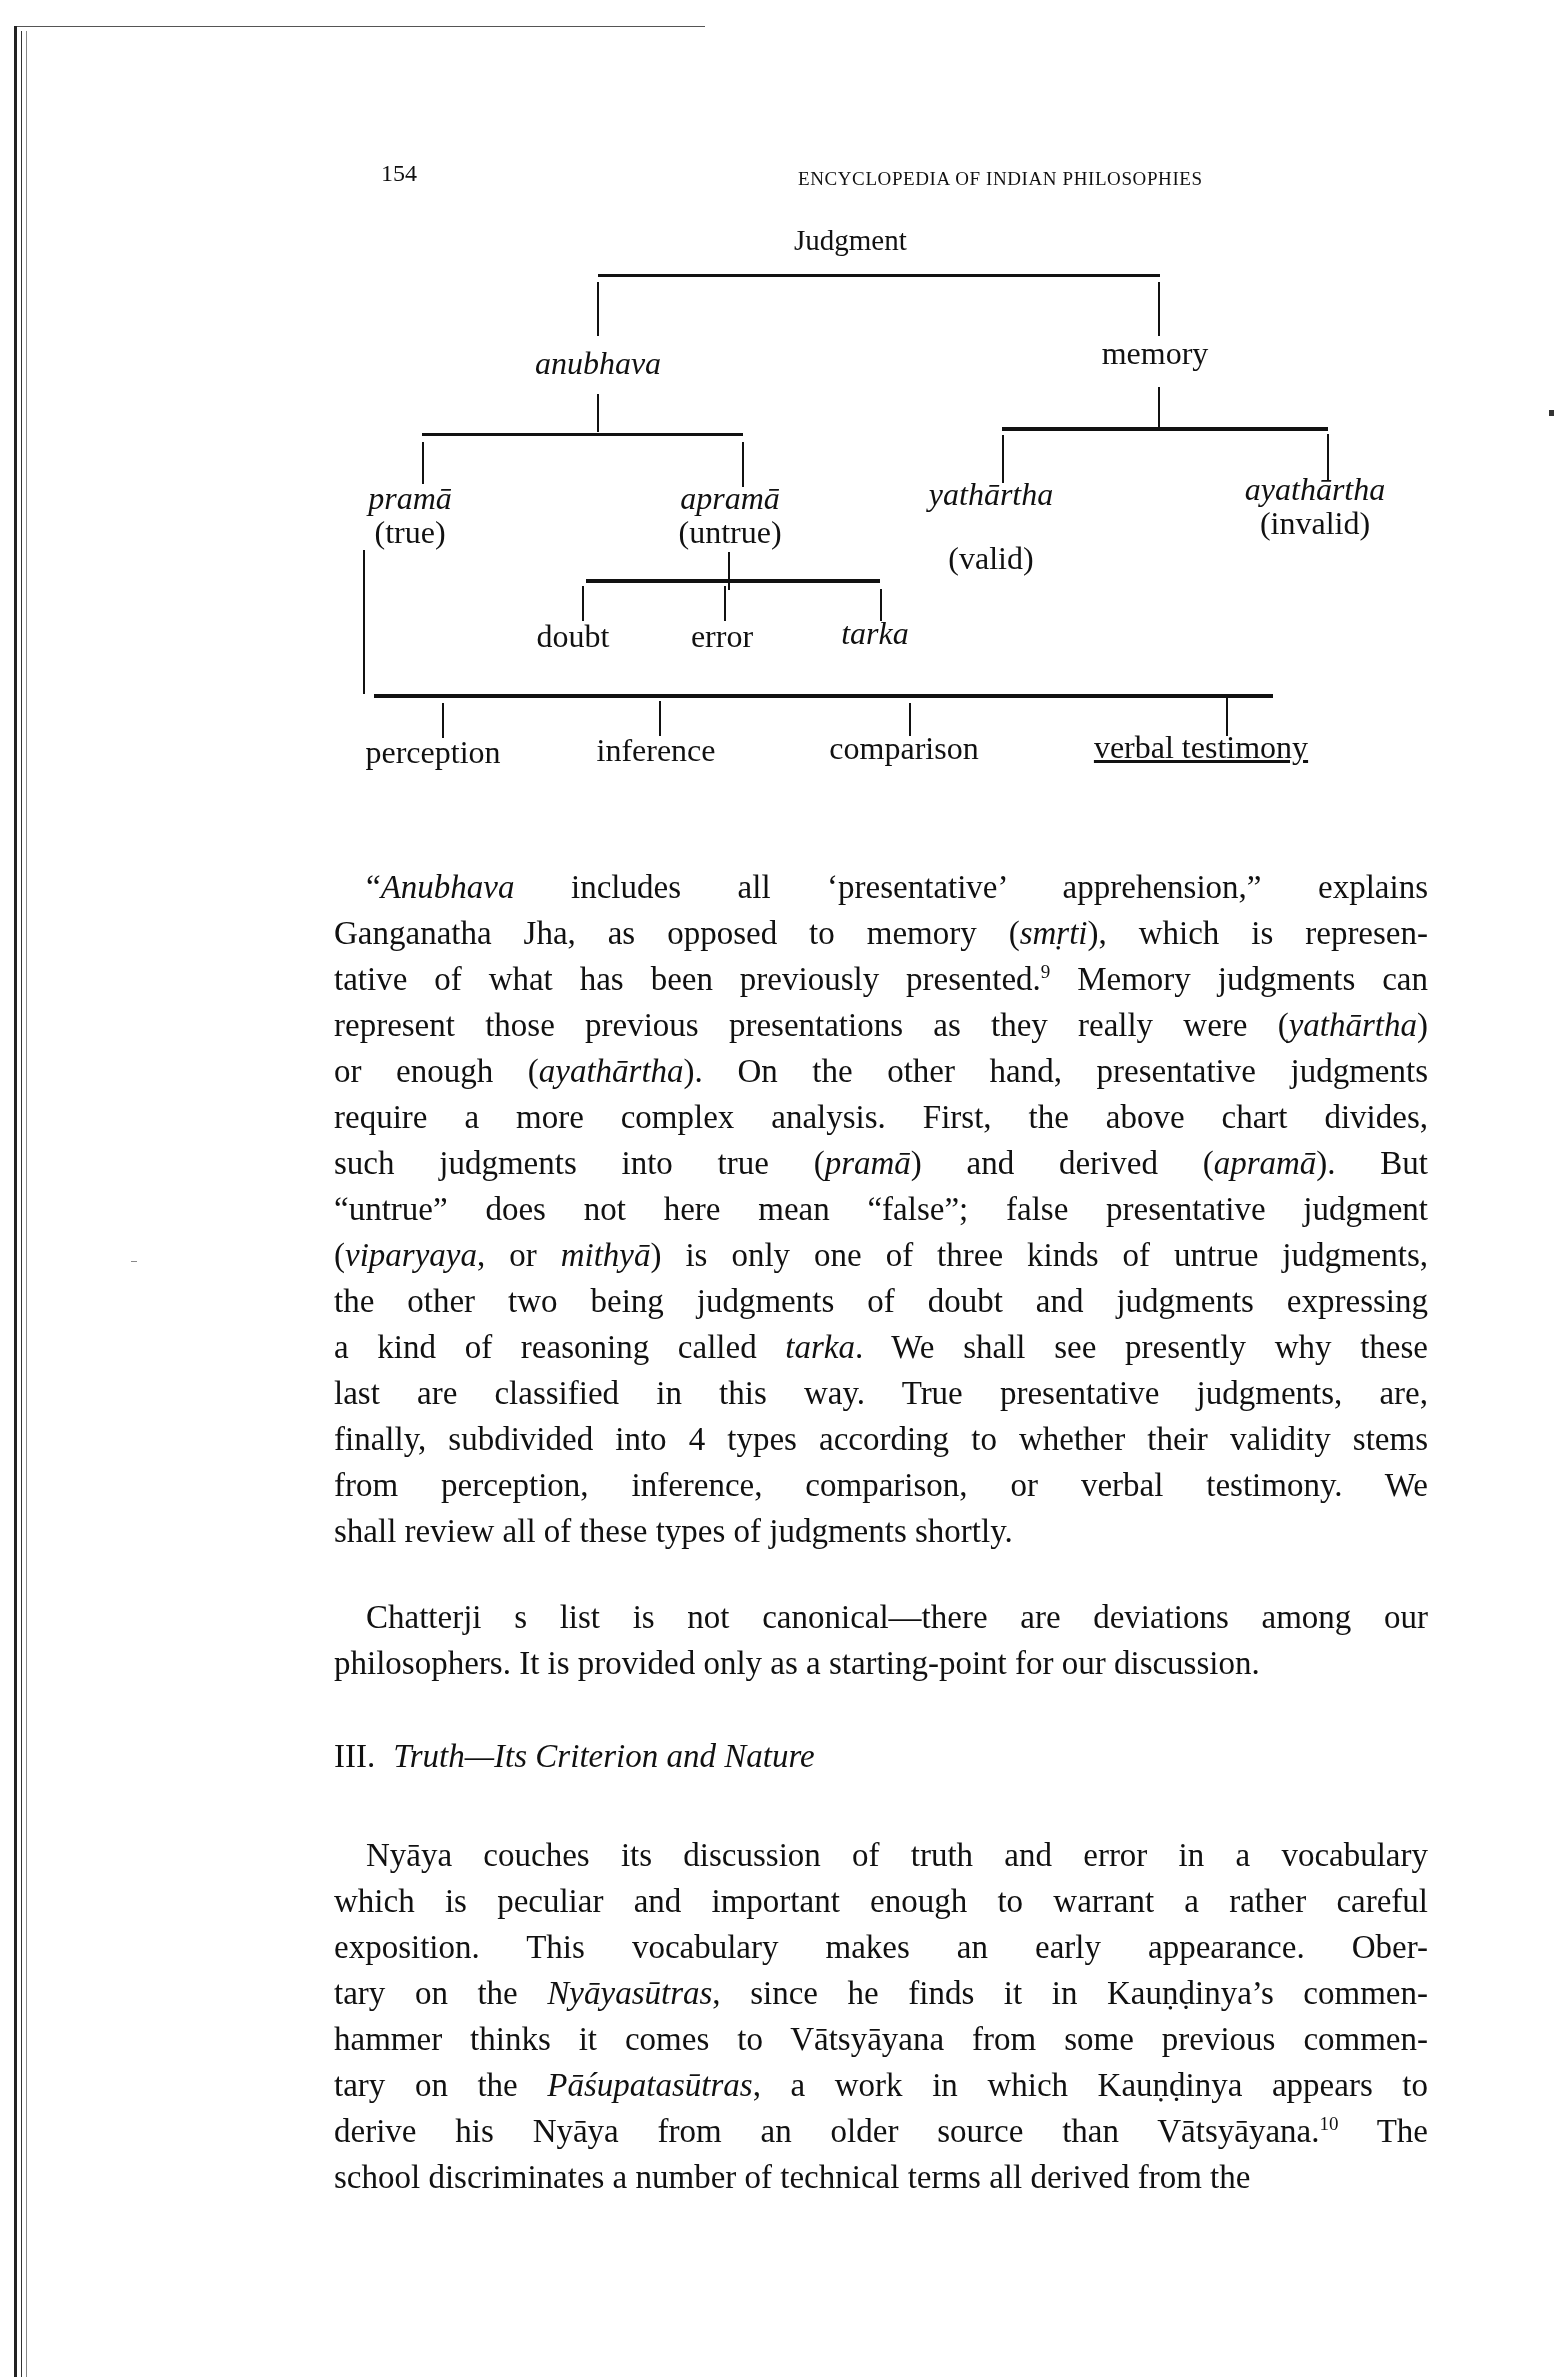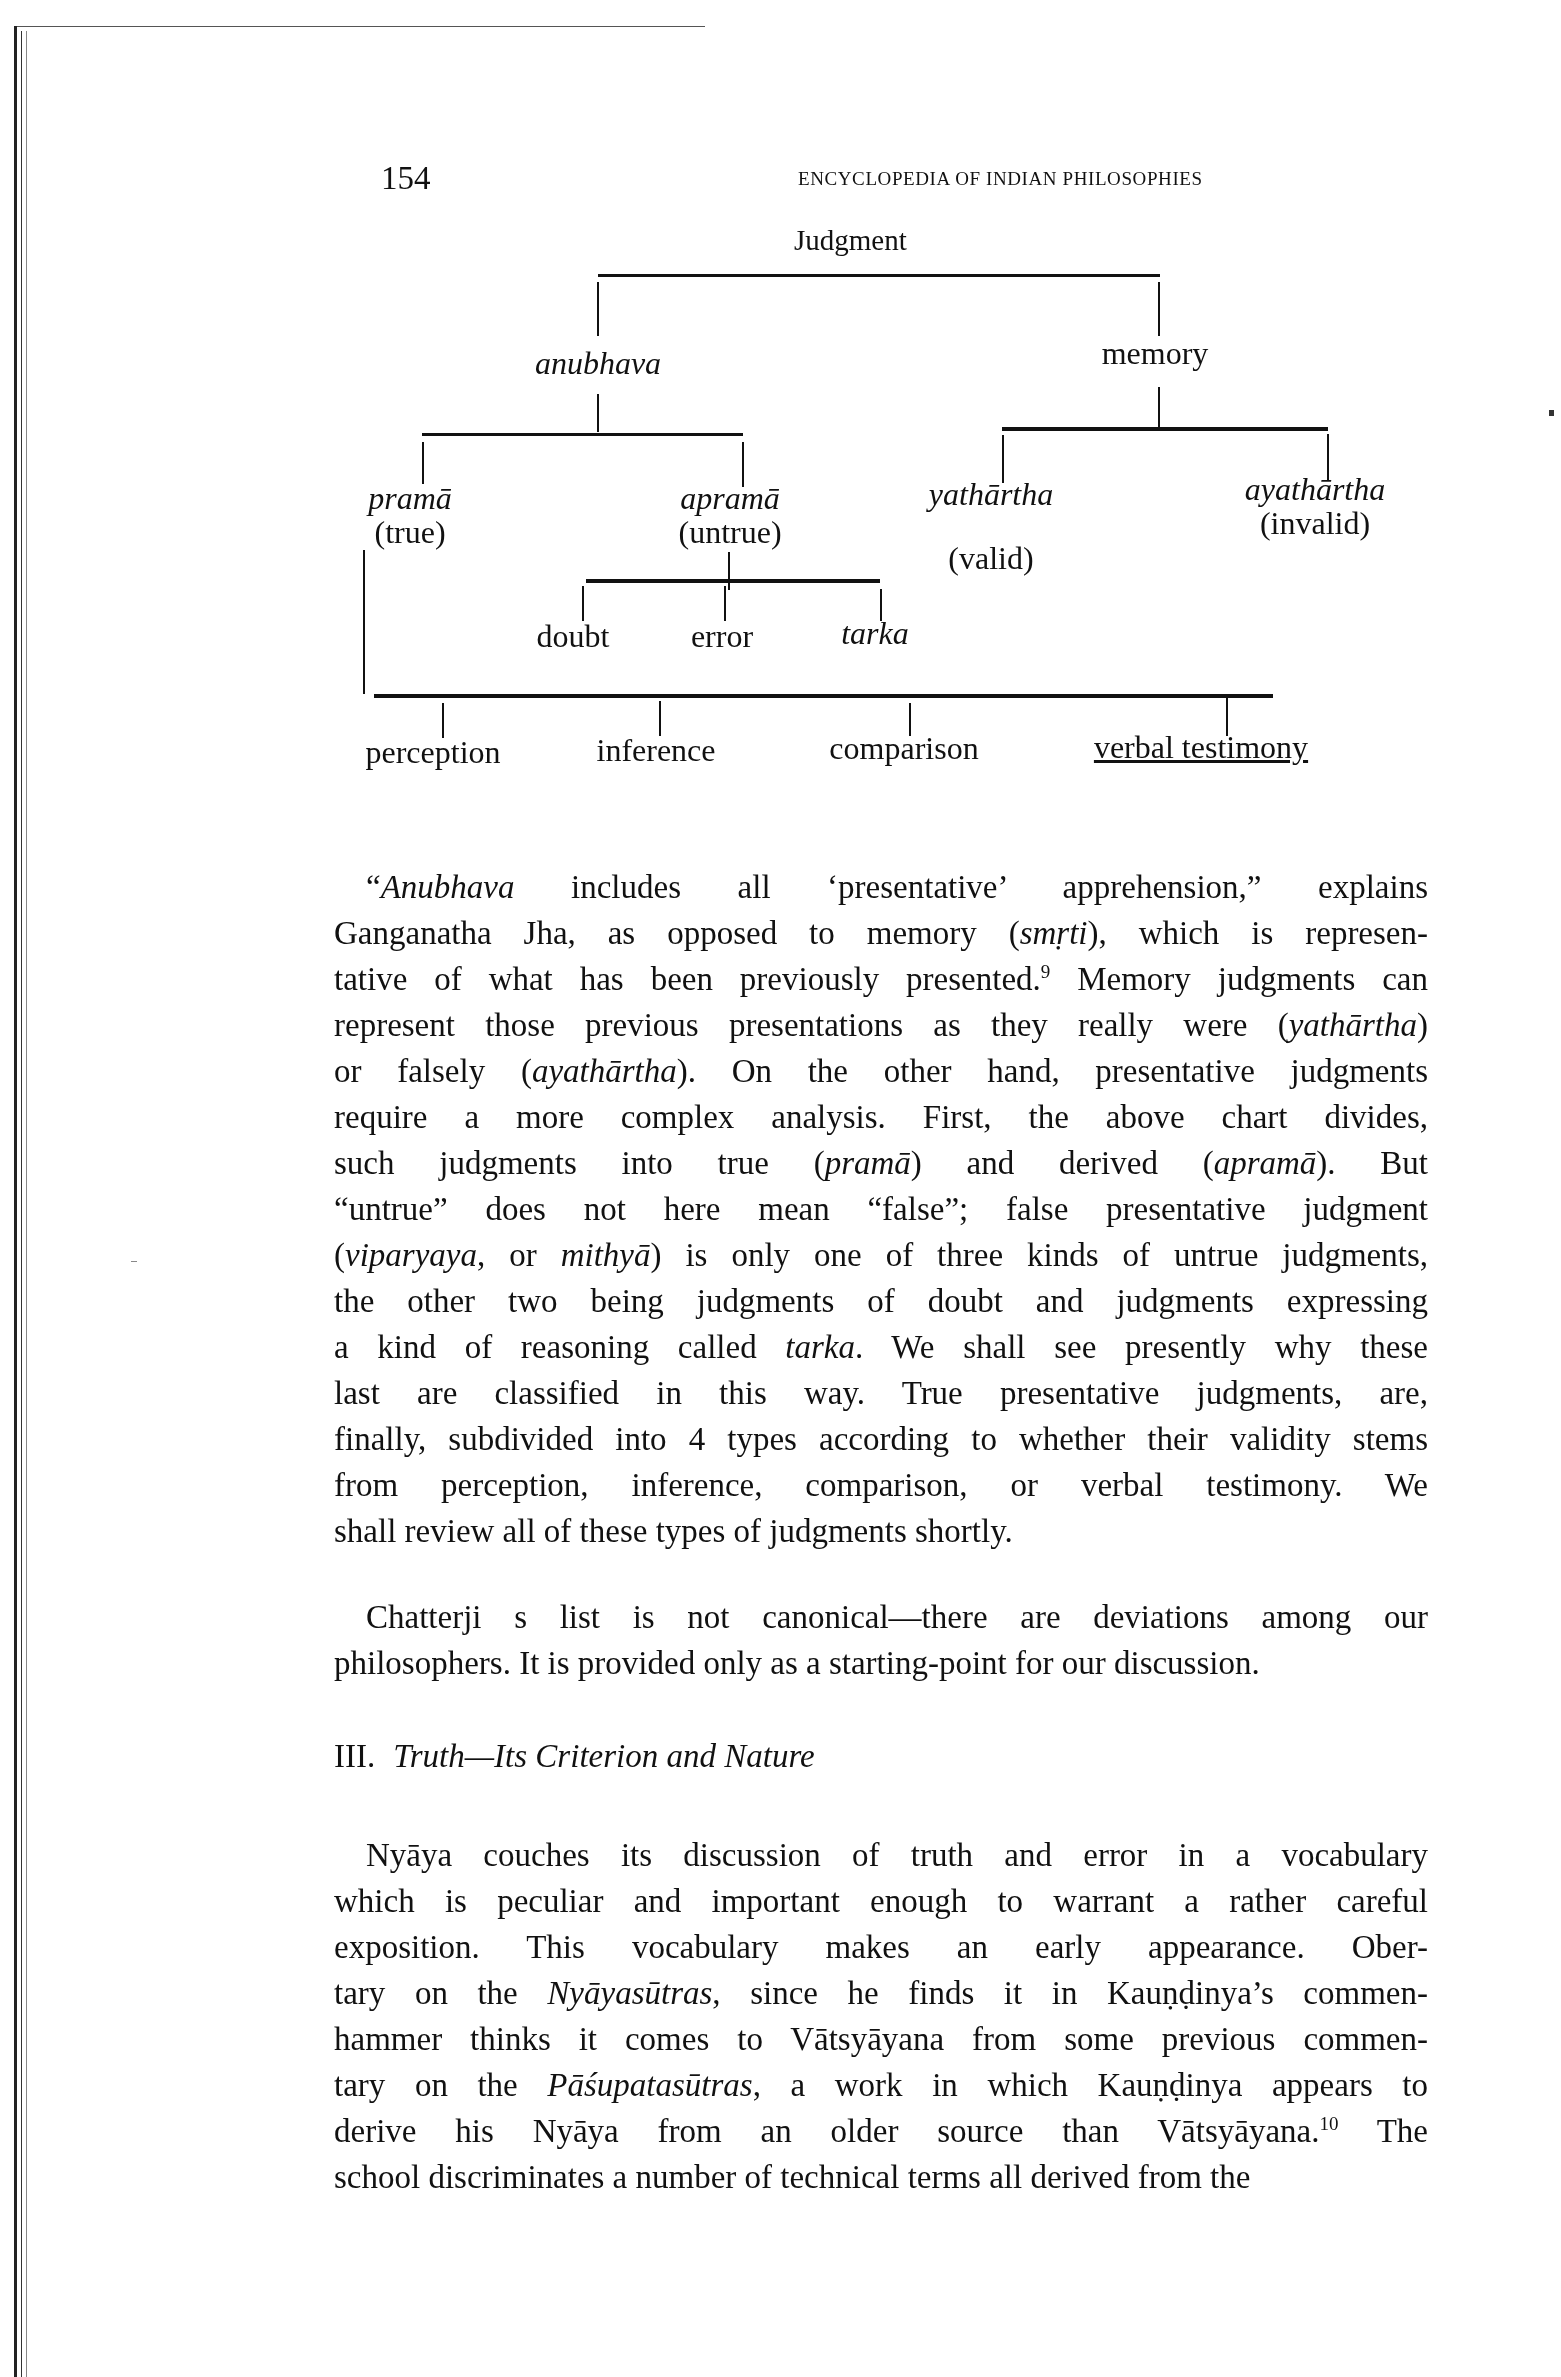--- a/index.html
+++ b/index.html
@@ -3,21 +3,21 @@
 <meta charset="utf-8">
 <style>
   html, body { margin: 0; padding: 0; background: #ffffff; }
   body { width: 1562px; height: 2377px; position: relative; overflow: hidden;
          font-family: "Liberation Serif", "DejaVu Serif", serif; color: #111; }
   .abs { position: absolute; }
   .border-v1 { left: 14px; top: 25.6px; width: 2.6px; height: 2352px; background: #222; }
   .border-v2 { left: 20.5px; top: 31px; width: 1.9px; height: 2347px; background: #333; }
   .border-v3 { left: 25.6px; top: 31px; width: 0.6px; height: 2347px; background: #888; }
   .border-top { left: 14px; top: 25.6px; width: 691px; height: 1.3px; background: #555; }
-  .pageno { left: 381px; top: 160px; font-size: 33px; }
+  .pageno { left: 381px; top: 160px; font-size: 24px; }
   .runhead { left: 798px; top: 168px; font-size: 19px; letter-spacing: 0.6px; font-variant: small-caps; text-transform: uppercase; }
   .chart-title { left: 794px; top: 224px; font-size: 29px; }
   .node { position: absolute; font-size: 32px; white-space: nowrap; text-align: center; transform: translateX(-50%); line-height: 1.1; }
   .it { font-style: italic; }
   .hline { position: absolute; height: 3.2px; background: #111; }
   .vline { position: absolute; width: 1.9px; background: #111; }
   .body-text { position: absolute; left: 334px; width: 1094px; font-size: 33px; line-height: 46px; text-align: justify; }
   .line { display: block; text-align: justify; text-align-last: justify; white-space: nowrap; }
   .line.last { text-align-last: left; }
   .heading { position: absolute; left: 334px; top: 1738px; font-size: 33px; }
@@ -87,21 +87,21 @@
   <div class="node" style="left:904px; top:731px;">comparison</div>
   <div class="node" style="left:1201px; top:730px;text-decoration:underline;">verbal testimony</div>
 </div>
 
 <div class="body-text" style="top:864px;">
   <div id="p1">
       <span class="line" style="padding-left: 32px;"><span>“</span><span class="it">Anubhava</span><span> includes all ‘presentative’ apprehension,” explains</span></span>
       <span class="line"><span>Ganganatha Jha, as opposed to memory (</span><span class="it">smṛti</span><span>), which is represen-</span></span>
       <span class="line"><span>tative of what has been previously presented.</span><sup>9</sup><span> Memory judgments can</span></span>
       <span class="line"><span>represent those previous presentations as they really were (</span><span class="it">yathārtha</span><span>)</span></span>
-      <span class="line"><span>or falsely (</span><span class="it">ayathārtha</span><span>). On the other hand, presentative judgments</span></span>
+      <span class="line"><span>or enough (</span><span class="it">ayathārtha</span><span>). On the other hand, presentative judgments</span></span>
       <span class="line"><span>require a more complex analysis. First, the above chart divides,</span></span>
       <span class="line"><span>such judgments into true (</span><span class="it">pramā</span><span>) and derived (</span><span class="it">apramā</span><span>). But</span></span>
       <span class="line"><span>“untrue” does not here mean “false”; false presentative judgment</span></span>
       <span class="line"><span>(</span><span class="it">viparyaya</span><span>, or </span><span class="it">mithyā</span><span>) is only one of three kinds of untrue judgments,</span></span>
       <span class="line"><span>the other two being judgments of doubt and judgments expressing</span></span>
       <span class="line"><span>a kind of reasoning called </span><span class="it">tarka</span><span>. We shall see presently why these</span></span>
       <span class="line"><span>last are classified in this way. True presentative judgments, are,</span></span>
       <span class="line"><span>finally, subdivided into 4 types according to whether their validity stems</span></span>
       <span class="line"><span>from perception, inference, comparison, or verbal testimony. We</span></span>
       <span class="line last"><span>shall review all of these types of judgments shortly.</span></span>

